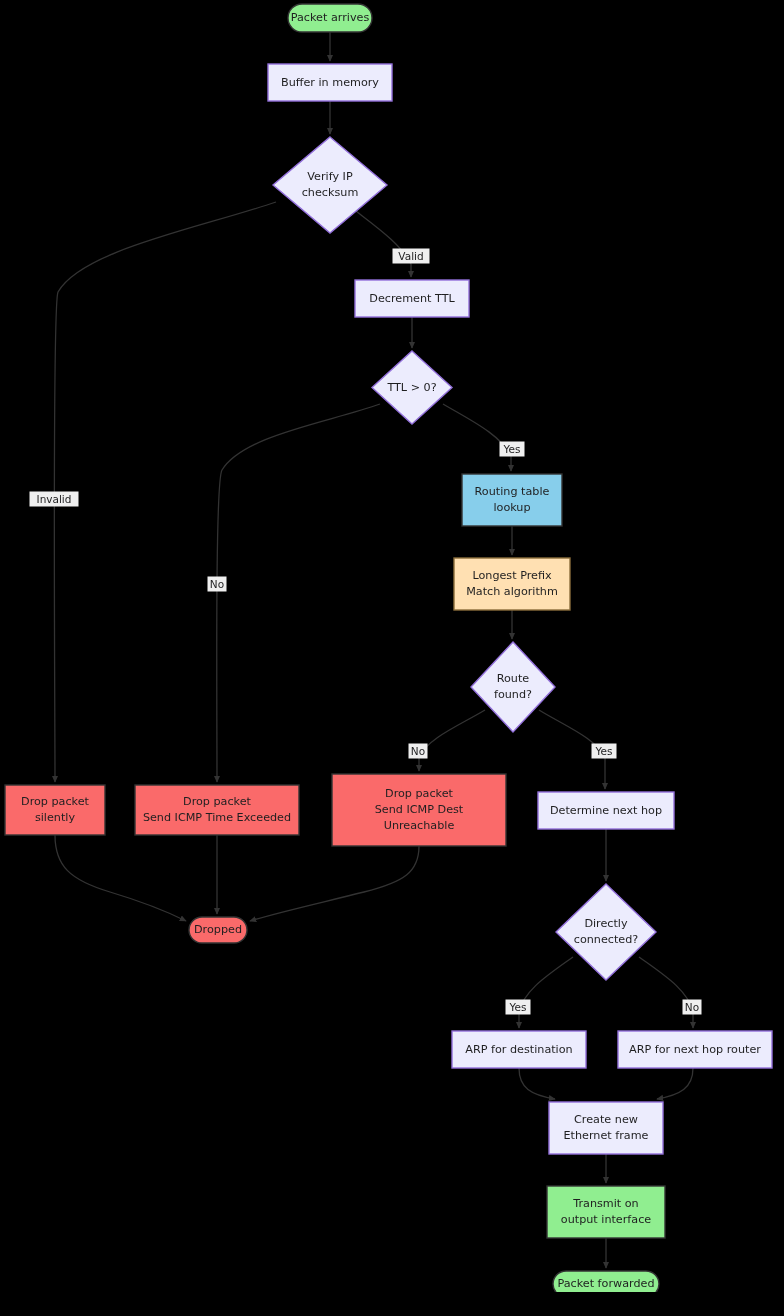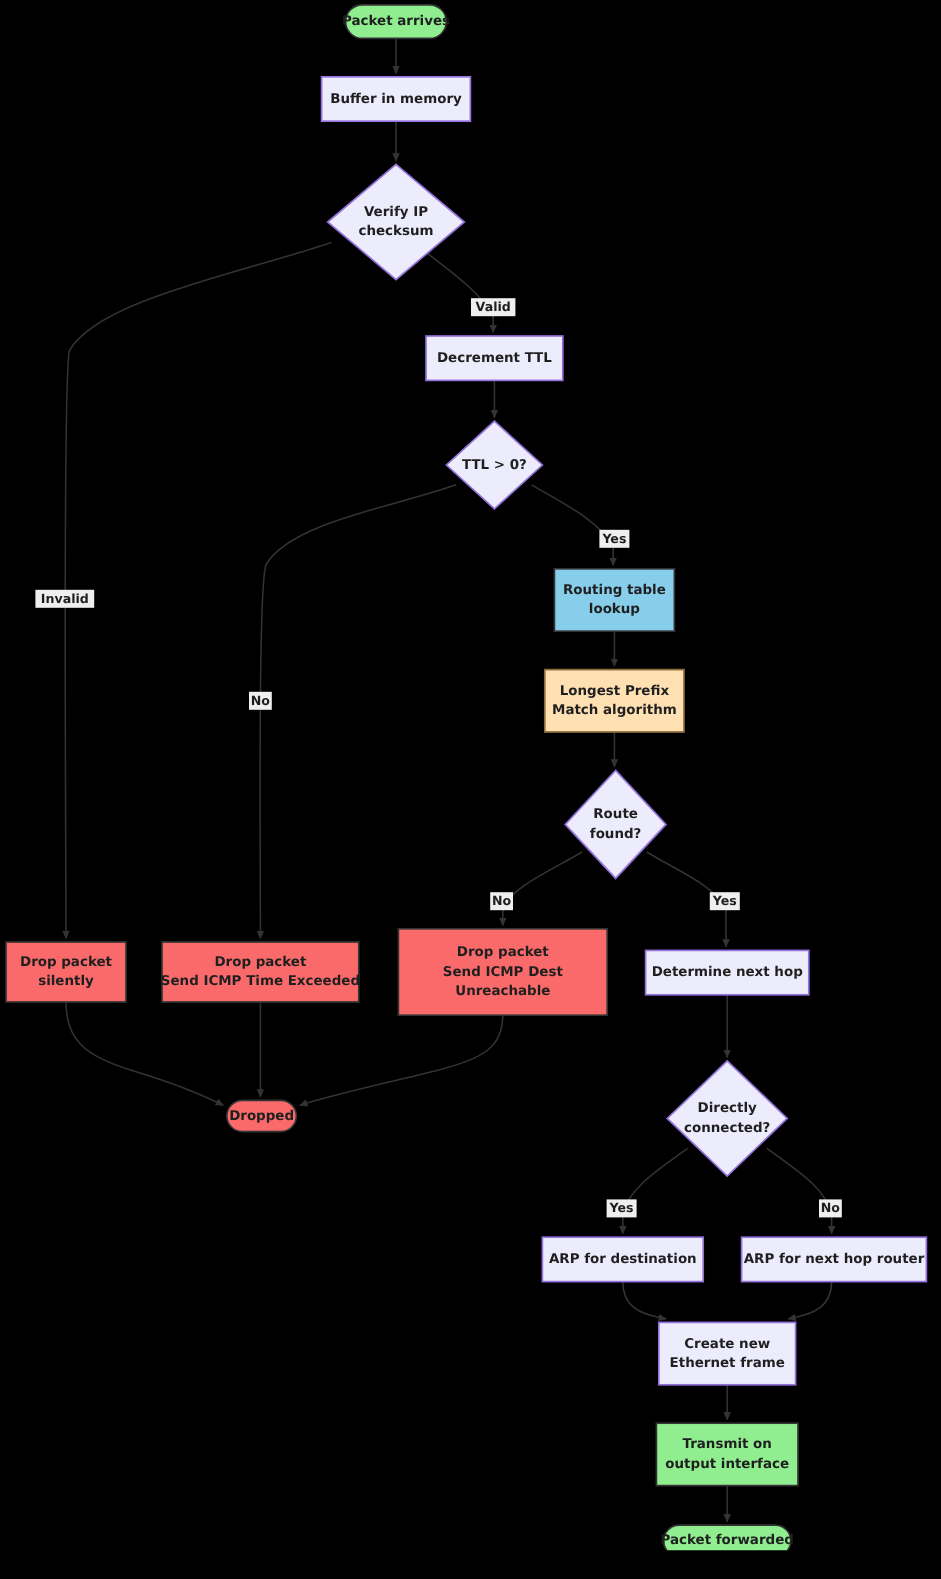--- a/index.html
+++ b/index.html
@@ -7,21 +7,20 @@
     padding: 0;
     background: #000000;
   }
   #stage {
     position: relative;
     width: 784px;
     height: 1292px;
     background: #000000;
     overflow: hidden;
     font-family: "DejaVu Sans", sans-serif;
-    font-weight: bold;
   }
   svg#flow {
     position: absolute;
     top: 0;
     left: 0;
     width: 784px;
     height: 1316px;
     display: block;
   }
   .edge-path {

